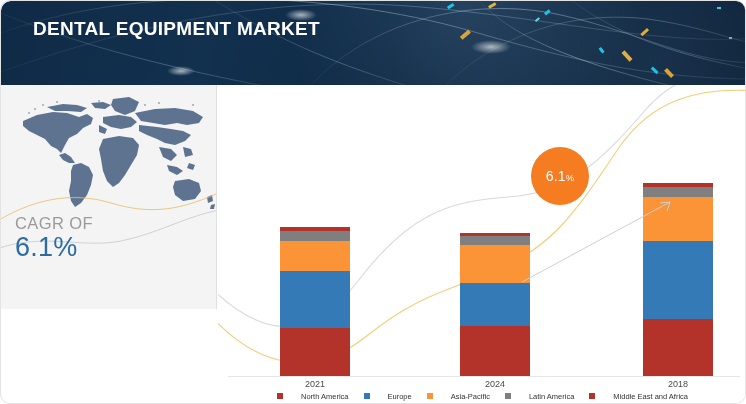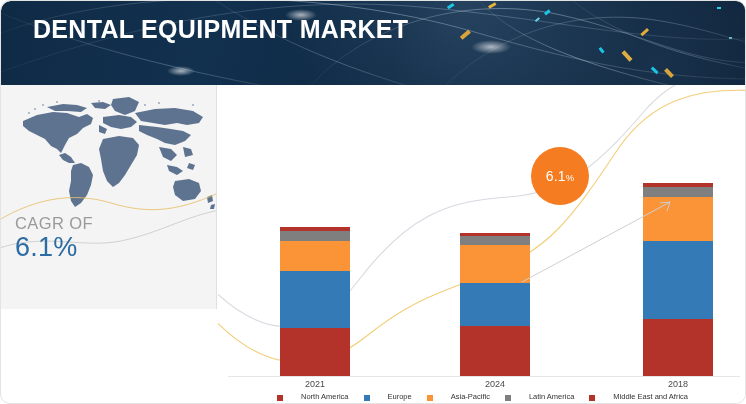--- a/index.html
+++ b/index.html
@@ -25,21 +25,21 @@
     background:
       radial-gradient(circle at 62% 10%, rgba(120,160,200,0.20) 0%, rgba(120,160,200,0) 38%),
       radial-gradient(circle at 88% 72%, rgba(90,130,180,0.18) 0%, rgba(90,130,180,0) 40%),
       linear-gradient(105deg, #0f2a45 0%, #12314f 28%, #0d2740 58%, #091c30 100%);
     border-radius:10px 10px 0 0;
     overflow:hidden;
   }
   .header-svg { position:absolute; left:0; top:0; width:746px; height:84px; }
   .header-text { position:absolute; left:32px; top:17px; z-index:4; }
   .title-main {
-    color:#ffffff; font-size:25px; font-weight:bold;
+    color:#ffffff; font-size:19px; font-weight:bold;
     letter-spacing:0.3px; line-height:22px; white-space:nowrap;
   }
   .title-sub {
     color:#e8eef5; font-size:14.5px; font-weight:bold;
     letter-spacing:0.2px; line-height:19px; margin-top:1px; white-space:nowrap;
   }
 
   
   .left-panel {
     position:absolute; left:0; top:84px;
@@ -102,21 +102,21 @@
   .callout-text .pct { font-size:9.5px; }
   .arrow-svg { position:absolute; left:300px; top:95px; width:200px; height:110px; z-index:5; }
 
   
   .legend {
     position:absolute; left:217px; top:386px;
     width:529px; height:18px;
     display:flex; align-items:center; justify-content:center;
     gap:15px;
   }
-  .legend-item { display:flex; align-items:flex-end; gap:18px; }
+  .legend-item { display:flex; align-items:center; gap:18px; }
   .legend-swatch { width:6px; height:6px; display:block; }
   .legend-label { font-size:7.5px; color:#333333; white-space:nowrap; }
 </style>
 </head>
 <body>
 
 <div class="infographic">
 
   <div class="header">
     <svg class="header-svg" viewBox="0 0 746 84">

